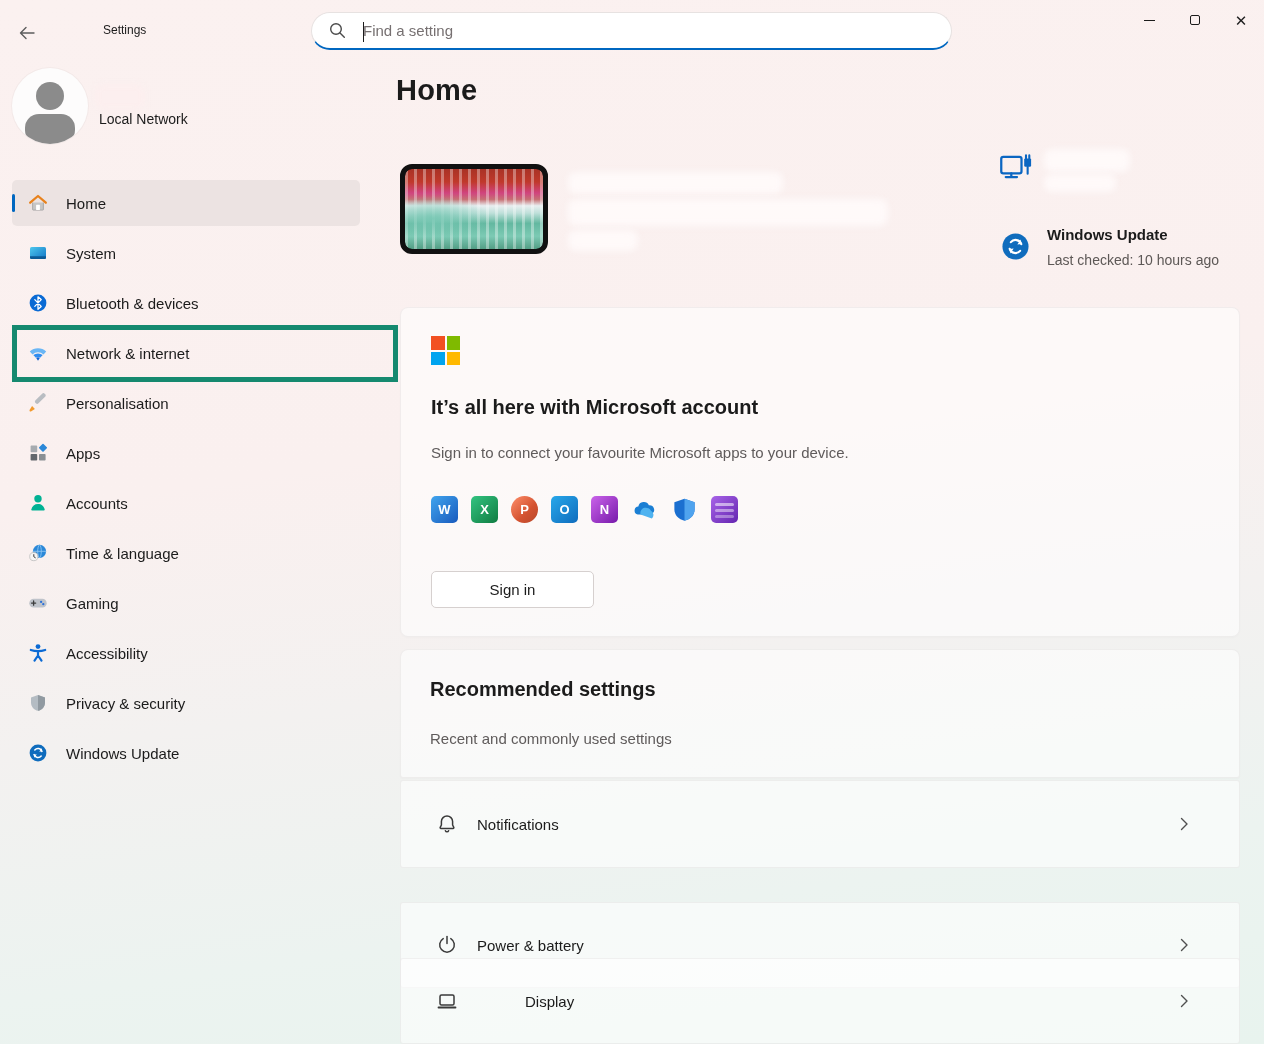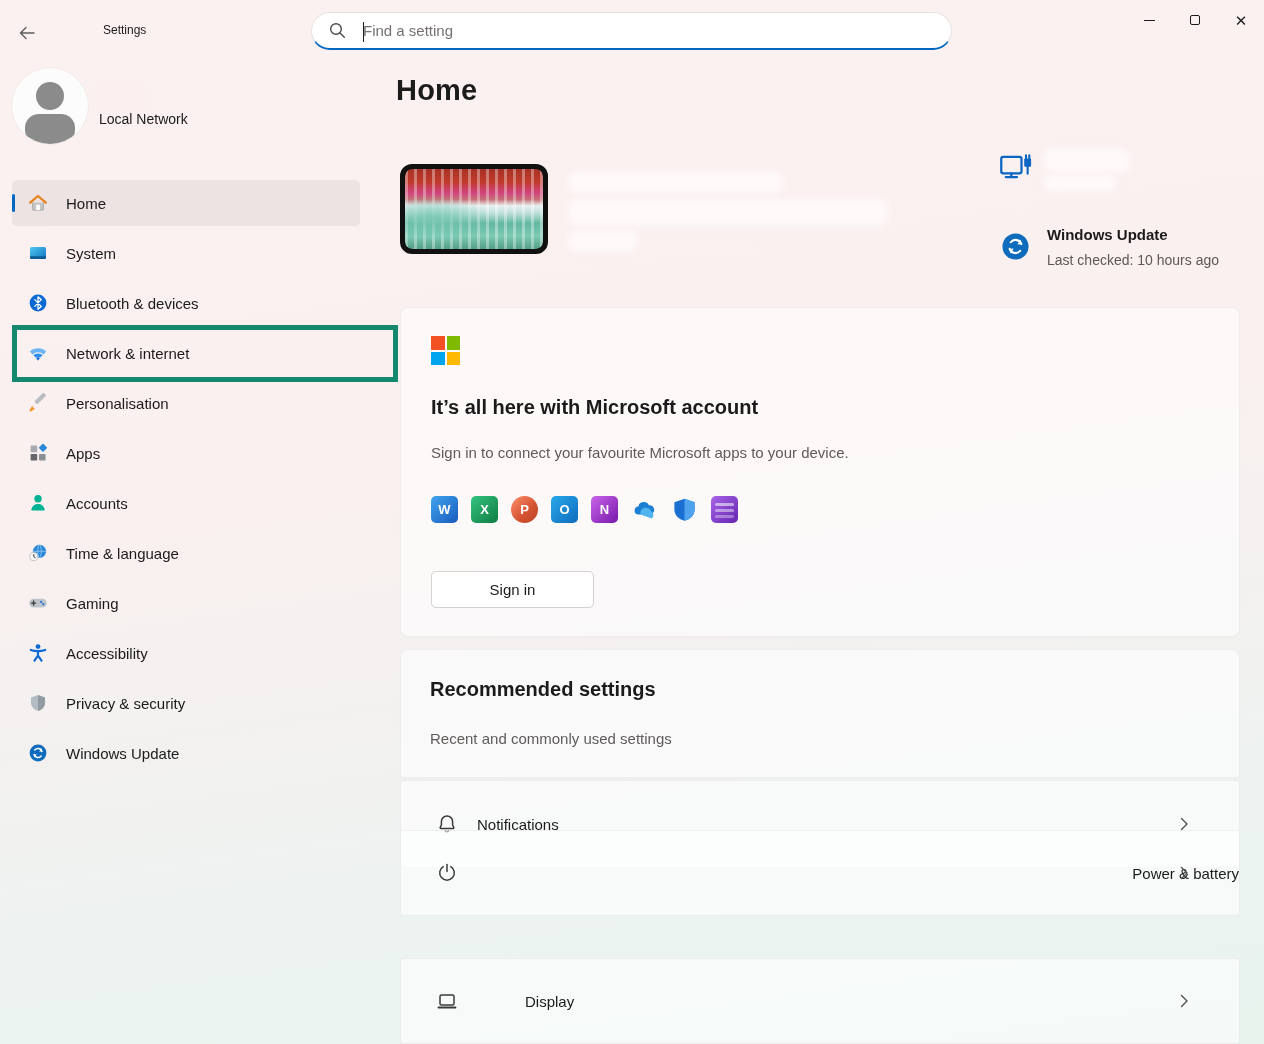--- a/index.html
+++ b/index.html
@@ -363,21 +363,21 @@
         </svg>
     </span>
     <span class="row-label">Notifications</span>
     <span class="chev">
       <svg width="14" height="14" viewBox="0 0 14 14">
           <path d="M4.5 1.5 10 7l-5.5 5.5" fill="none" stroke="#4f4f4f" stroke-width="1.4" stroke-linecap="round" stroke-linejoin="round"></path>
         </svg>
     </span>
   </div>
 
-  <div class="rec-row" style="top:830px;height:86px;justify-content:space-between;">
+  <div class="rec-row" style="top:902px;height:86px;">
     <span class="row-icon">
       <svg viewBox="0 0 24 24" width="24" height="24">
           <path d="M12 3.5v7" stroke="#3a3a3a" stroke-width="1.5" stroke-linecap="round"></path>
           <path d="M8.2 5.6a7.3 7.3 0 1 0 7.6 0" fill="none" stroke="#3a3a3a" stroke-width="1.5" stroke-linecap="round"></path>
         </svg>
     </span>
     <span class="row-label">Power &amp; battery</span>
     <span class="chev">
       <svg width="14" height="14" viewBox="0 0 14 14">
           <path d="M4.5 1.5 10 7l-5.5 5.5" fill="none" stroke="#4f4f4f" stroke-width="1.4" stroke-linecap="round" stroke-linejoin="round"></path>

